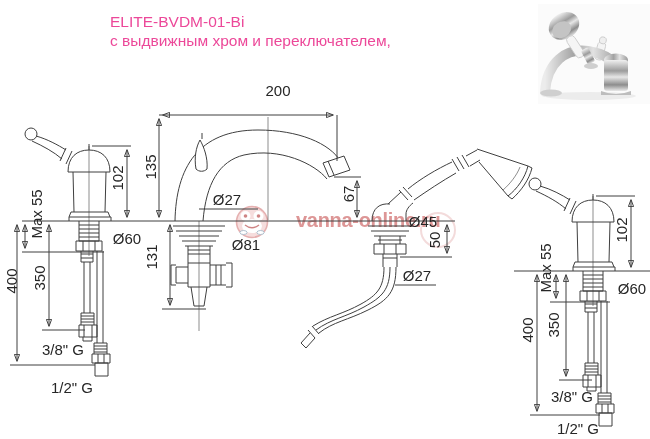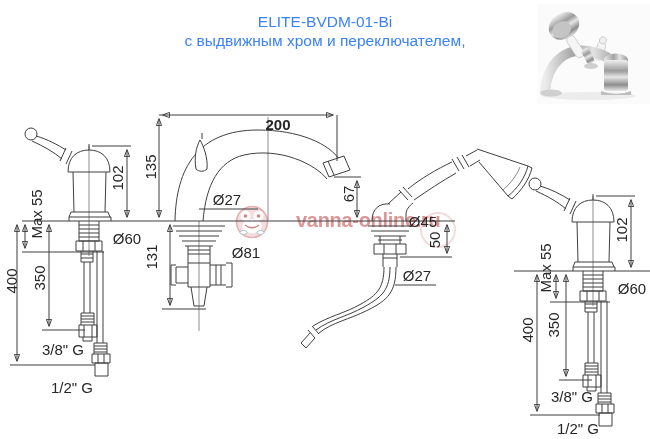--- a/index.html
+++ b/index.html
@@ -1,20 +1,20 @@
 <!DOCTYPE html>
 <html><head>
 <meta charset="utf-8">
 <style>
   html,body{margin:0;padding:0;background:#fff;}
   #stage{position:relative;width:650px;height:439px;background:#ffffff;overflow:hidden;
          font-family:"Liberation Sans",sans-serif;}
   
-  .hdr{position:absolute;top:12px;left:110px;width:430px;text-align:center;
-       font-size:15.5px;line-height:19px;color:#3b82f6;z-index:3;}
+  .hdr{position:absolute;top:12px;left:110px;width:430px;text-align:left;
+       font-size:15.5px;line-height:19px;color:#ec4899;z-index:3;}
   .hdr div{white-space:nowrap;}
   
   .dim{position:absolute;font-size:15px;color:#262626;white-space:nowrap;z-index:4;
        transform:translate(-50%,-50%);}
   .dim.rot{transform:translate(-50%,-50%) rotate(-90deg);}
   
   .wm{position:absolute;z-index:1;}
   .wm-site{top:209px;left:271px;font-size:20px;font-weight:700;letter-spacing:-.3px;
            color:rgba(215,132,132,.85);margin-left:25px;}
   .wm-tag{top:232px;left:282px;font-size:11.5px;letter-spacing:.4px;color:#a9bfcf;}
@@ -210,28 +210,28 @@
       <line x1="163" y1="115" x2="333" y2="115" marker-start="url(#ar)" marker-end="url(#ar)"></line>
       <line x1="357" y1="181" x2="357" y2="217" marker-start="url(#ar)" marker-end="url(#ar)"></line>
       <line x1="447" y1="225" x2="447" y2="253" marker-start="url(#ar)" marker-end="url(#ar)"></line>
       <line x1="631" y1="200" x2="631" y2="267" marker-start="url(#ar)" marker-end="url(#ar)"></line>
       <line x1="556" y1="275" x2="556" y2="298" marker-start="url(#ar)" marker-end="url(#ar)"></line>
       <line x1="566" y1="275" x2="566" y2="376" marker-start="url(#ar)" marker-end="url(#ar)"></line>
       <line x1="537" y1="275" x2="537" y2="411" marker-start="url(#ar)" marker-end="url(#ar)"></line>
     </g>
   </svg>
 
-  <div class="dim" style="left:278px;top:124px;font-weight:bold;">200</div>
+  <div class="dim" style="left:278px;top:90px;">200</div>
   <div class="dim rot" style="left:150px;top:167px;">135</div>
   <div class="dim rot" style="left:117px;top:178px;">102</div>
   <div class="dim rot" style="left:348px;top:194px;">67</div>
   <div class="dim rot" style="left:36px;top:214px;">Max 55</div>
   <div class="dim" style="left:127px;top:238px;">Ø60</div>
   <div class="dim" style="left:227px;top:199px;">Ø27</div>
-  <div class="dim" style="left:246px;top:252px;">Ø81</div>
+  <div class="dim" style="left:246px;top:244px;">Ø81</div>
   <div class="dim rot" style="left:151px;top:257px;">131</div>
   <div class="dim rot" style="left:39px;top:278px;">350</div>
   <div class="dim rot" style="left:11px;top:281px;">400</div>
   <div class="dim" style="left:63px;top:349px;">3/8" G</div>
   <div class="dim" style="left:72px;top:387px;">1/2" G</div>
   <div class="dim" style="left:423px;top:221px;">Ø45</div>
   <div class="dim rot" style="left:434px;top:240px;">50</div>
   <div class="dim" style="left:417px;top:275px;">Ø27</div>
   <div class="dim rot" style="left:621px;top:230px;">102</div>
   <div class="dim rot" style="left:545px;top:268px;">Max 55</div>

